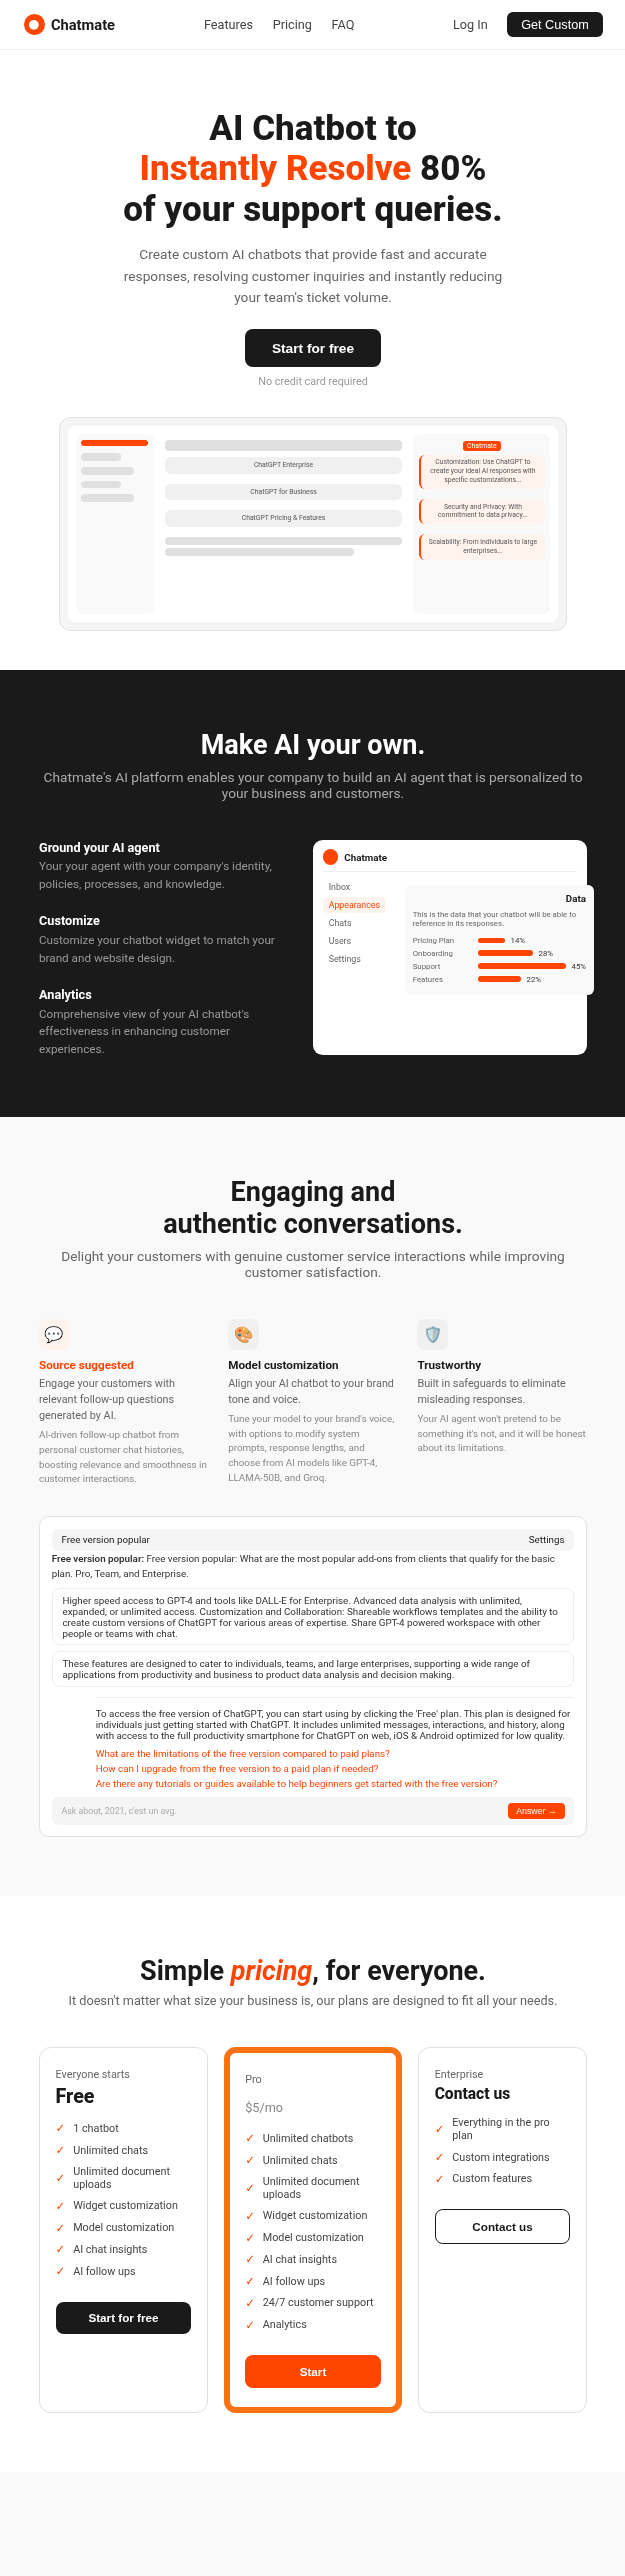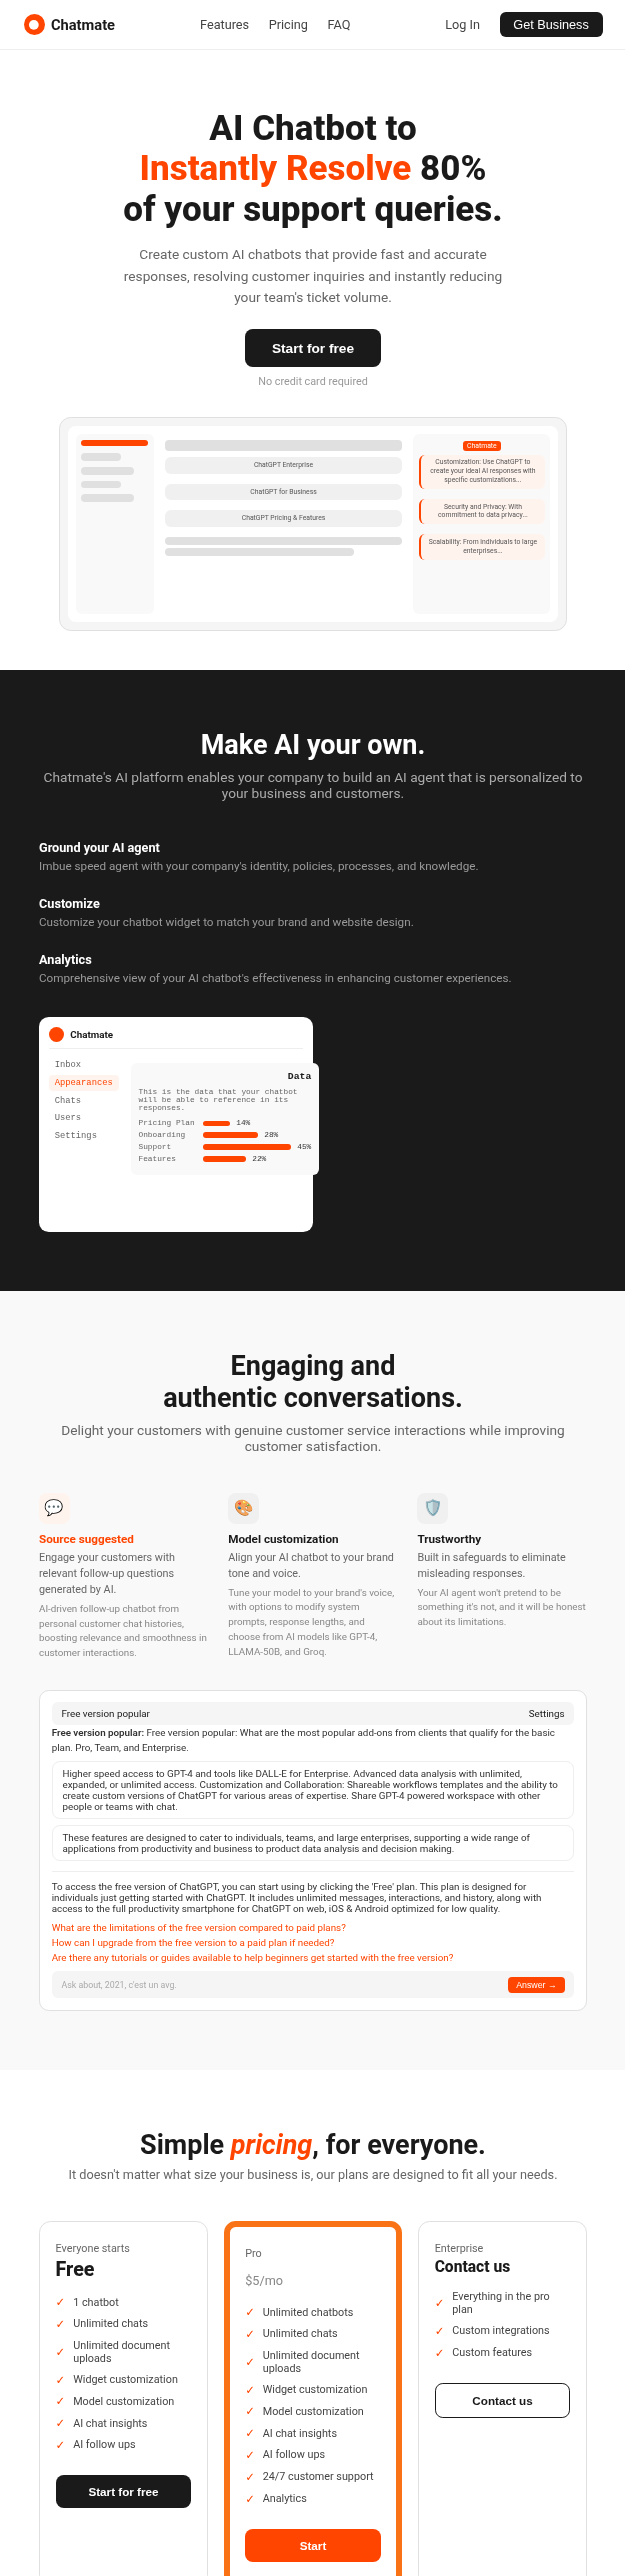--- a/index.html
+++ b/index.html
@@ -35,21 +35,21 @@
     .ss-bar-med { width: 80%; }
     .ss-bar-full { width: 100%; }
     .ss-tag { background: #ff4500; color: white; font-size: 6.8px; padding: 1px 3.9px; border-radius: 2.9px; display: inline-block; margin-bottom: 3.9px; }
     .ss-chat-bubble { background: #f0f0f0; border-radius: 5.9px; padding: 3.9px 5.9px; margin-bottom: 10px; font-size: 6.8px; line-height: 1.3; }
     .ss-chat-bubble.orange { background: #fff3ee; border-left: 2px solid #ff4500; }
 
     
     .section-dark { background: #1a1a1a; color: #fff; padding: 59px 39px; }
     .section-dark h2 { text-align: center; font-size: 27px; font-weight: 700; margin-bottom: 7.8px; }
     .section-dark .subtitle { text-align: center; font-size: 13.7px; color: #aaa; margin-bottom: 39px; }
-    .ai-grid { display: flex; gap: 29px; align-items: flex-start; flex-direction: column; }
+    .ai-grid { display: flex; gap: 29px; align-items: flex-start; }
     .ai-features { flex: 1; display: flex; flex-direction: column; gap: 19.6px; }
     .ai-feature h3 { font-size: 12.7px; font-weight: 700; color: #fff; margin-bottom: 3.9px; }
     .ai-feature p { font-size: 11.7px; color: #999; line-height: 1.5; }
     .ai-mockup { width: 274px; background: #fff; border-radius: 9.8px; padding: 9.8px; min-height: 215px; }
     .mockup-header { display: flex; align-items: center; gap: 5.9px; margin-bottom: 7.8px; padding-bottom: 5.9px; border-bottom: 1px solid #eee; }
     .mockup-logo { width: 15.6px; height: 15.6px; background: #ff4500; border-radius: 50%; }
     .mockup-title { font-size: 9.8px; font-weight: 700; color: #1a1a1a; }
     .mockup-sidebar-items { font-size: 8.8px; color: #666; }
     .mockup-item { padding: 2.9px 5.9px; margin-bottom: 2px; border-radius: 3.9px; cursor: pointer; }
     .mockup-item.active { background: #fff3ee; color: #ff4500; }
@@ -114,21 +114,21 @@
     </div>
     <span>Chatmate</span>
   </div>
   <div class="nav-links">
     <span>Features</span>
     <span>Pricing</span>
     <span>FAQ</span>
   </div>
   <div class="nav-actions">
     <span class="btn-login">Log In</span>
-    <button class="btn-started">Get Business</button>
+    <button class="btn-started">Get Custom</button>
   </div>
 </nav>
 
 <section class="hero">
   <h1>
     <span>AI Chatbot to</span><br>
     <span class="accent">Instantly Resolve</span><span> 80%</span><br>
     <span>of your support queries.</span>
   </h1>
   <p>Create custom AI chatbots that provide fast and accurate responses, resolving customer inquiries and instantly reducing your team's ticket volume.</p>
@@ -167,37 +167,37 @@
   </div>
 </section>
 
 <section class="section-dark">
   <h2>Make AI your own.</h2>
   <p class="subtitle">Chatmate's AI platform enables your company to build an AI agent that is personalized to your business and customers.</p>
   <div class="ai-grid">
     <div class="ai-features">
       <div class="ai-feature">
         <h3>Ground your AI agent</h3>
-        <p>Imbue speed agent with your company's identity, policies, processes, and knowledge.</p>
+        <p>Your your agent with your company's identity, policies, processes, and knowledge.</p>
       </div>
       <div class="ai-feature">
         <h3>Customize</h3>
         <p>Customize your chatbot widget to match your brand and website design.</p>
       </div>
       <div class="ai-feature">
         <h3>Analytics</h3>
         <p>Comprehensive view of your AI chatbot's effectiveness in enhancing customer experiences.</p>
       </div>
     </div>
     <div class="ai-mockup">
       <div class="mockup-header">
         <div class="mockup-logo"></div>
         <span class="mockup-title">Chatmate</span>
       </div>
-      <div style="display:flex;gap:12px;font-family:Liberation Mono, monospace;">
+      <div style="display:flex;gap:19px;">
         <div class="mockup-sidebar-items">
           <div class="mockup-item">Inbox</div>
           <div class="mockup-item active">Appearances</div>
           <div class="mockup-item">Chats</div>
           <div class="mockup-item">Users</div>
           <div class="mockup-item">Settings</div>
         </div>
         <div class="mockup-content" style="flex:1;">
           <div class="mockup-content-title">Data</div>
           <div style="font-size:7.8px;color:#666;margin-bottom:7.8px;">This is the data that your chatbot will be able to reference in its responses.</div>
@@ -256,21 +256,21 @@
   <div class="chat-demo">
     <div class="chat-header">
       <span>Free version popular</span>
       <span>Settings</span>
     </div>
     <div class="chat-msg">
       <span style="font-weight:600;color:#333;">Free version popular:</span> <span>Free version popular: What are the most popular add-ons from clients that qualify for the basic plan. Pro, Team, and Enterprise.</span>
     </div>
     <div class="chat-msg-bot">Higher speed access to GPT-4 and tools like DALL-E for Enterprise. Advanced data analysis with unlimited, expanded, or unlimited access. Customization and Collaboration: Shareable workflows templates and the ability to create custom versions of ChatGPT for various areas of expertise. Share GPT-4 powered workspace with other people or teams with chat.</div>
     <div class="chat-msg-bot">These features are designed to cater to individuals, teams, and large enterprises, supporting a wide range of applications from productivity and business to product data analysis and decision making.</div>
-    <div style="margin-top:9.8px;border-top:1px solid #eee;padding-top:9.8px;">
+    <div style="margin-top:9.8px;border-top:1px solid #eee;padding-top:9.8px;margin-left:44px;">
       <div style="font-size:9.8px;color:#333;margin-bottom:5.9px;">To access the free version of ChatGPT, you can start using by clicking the 'Free' plan. This plan is designed for individuals just getting started with ChatGPT. It includes unlimited messages, interactions, and history, along with access to the full productivity smartphone for ChatGPT on web, iOS &amp; Android optimized for low quality.</div>
       <div style="margin-top:7.8px;">
         <div style="font-size:9.8px;color:#ff4500;margin-bottom:3.9px;">What are the limitations of the free version compared to paid plans?</div>
         <div style="font-size:9.8px;color:#ff4500;margin-bottom:3.9px;">How can I upgrade from the free version to a paid plan if needed?</div>
         <div style="font-size:9.8px;color:#ff4500;margin-bottom:3.9px;">Are there any tutorials or guides available to help beginners get started with the free version?</div>
       </div>
     </div>
     <div class="chat-input-bar">
       <span>Ask about, 2021, c'est un avg.</span>
       <button class="send-btn">Answer →</button>

